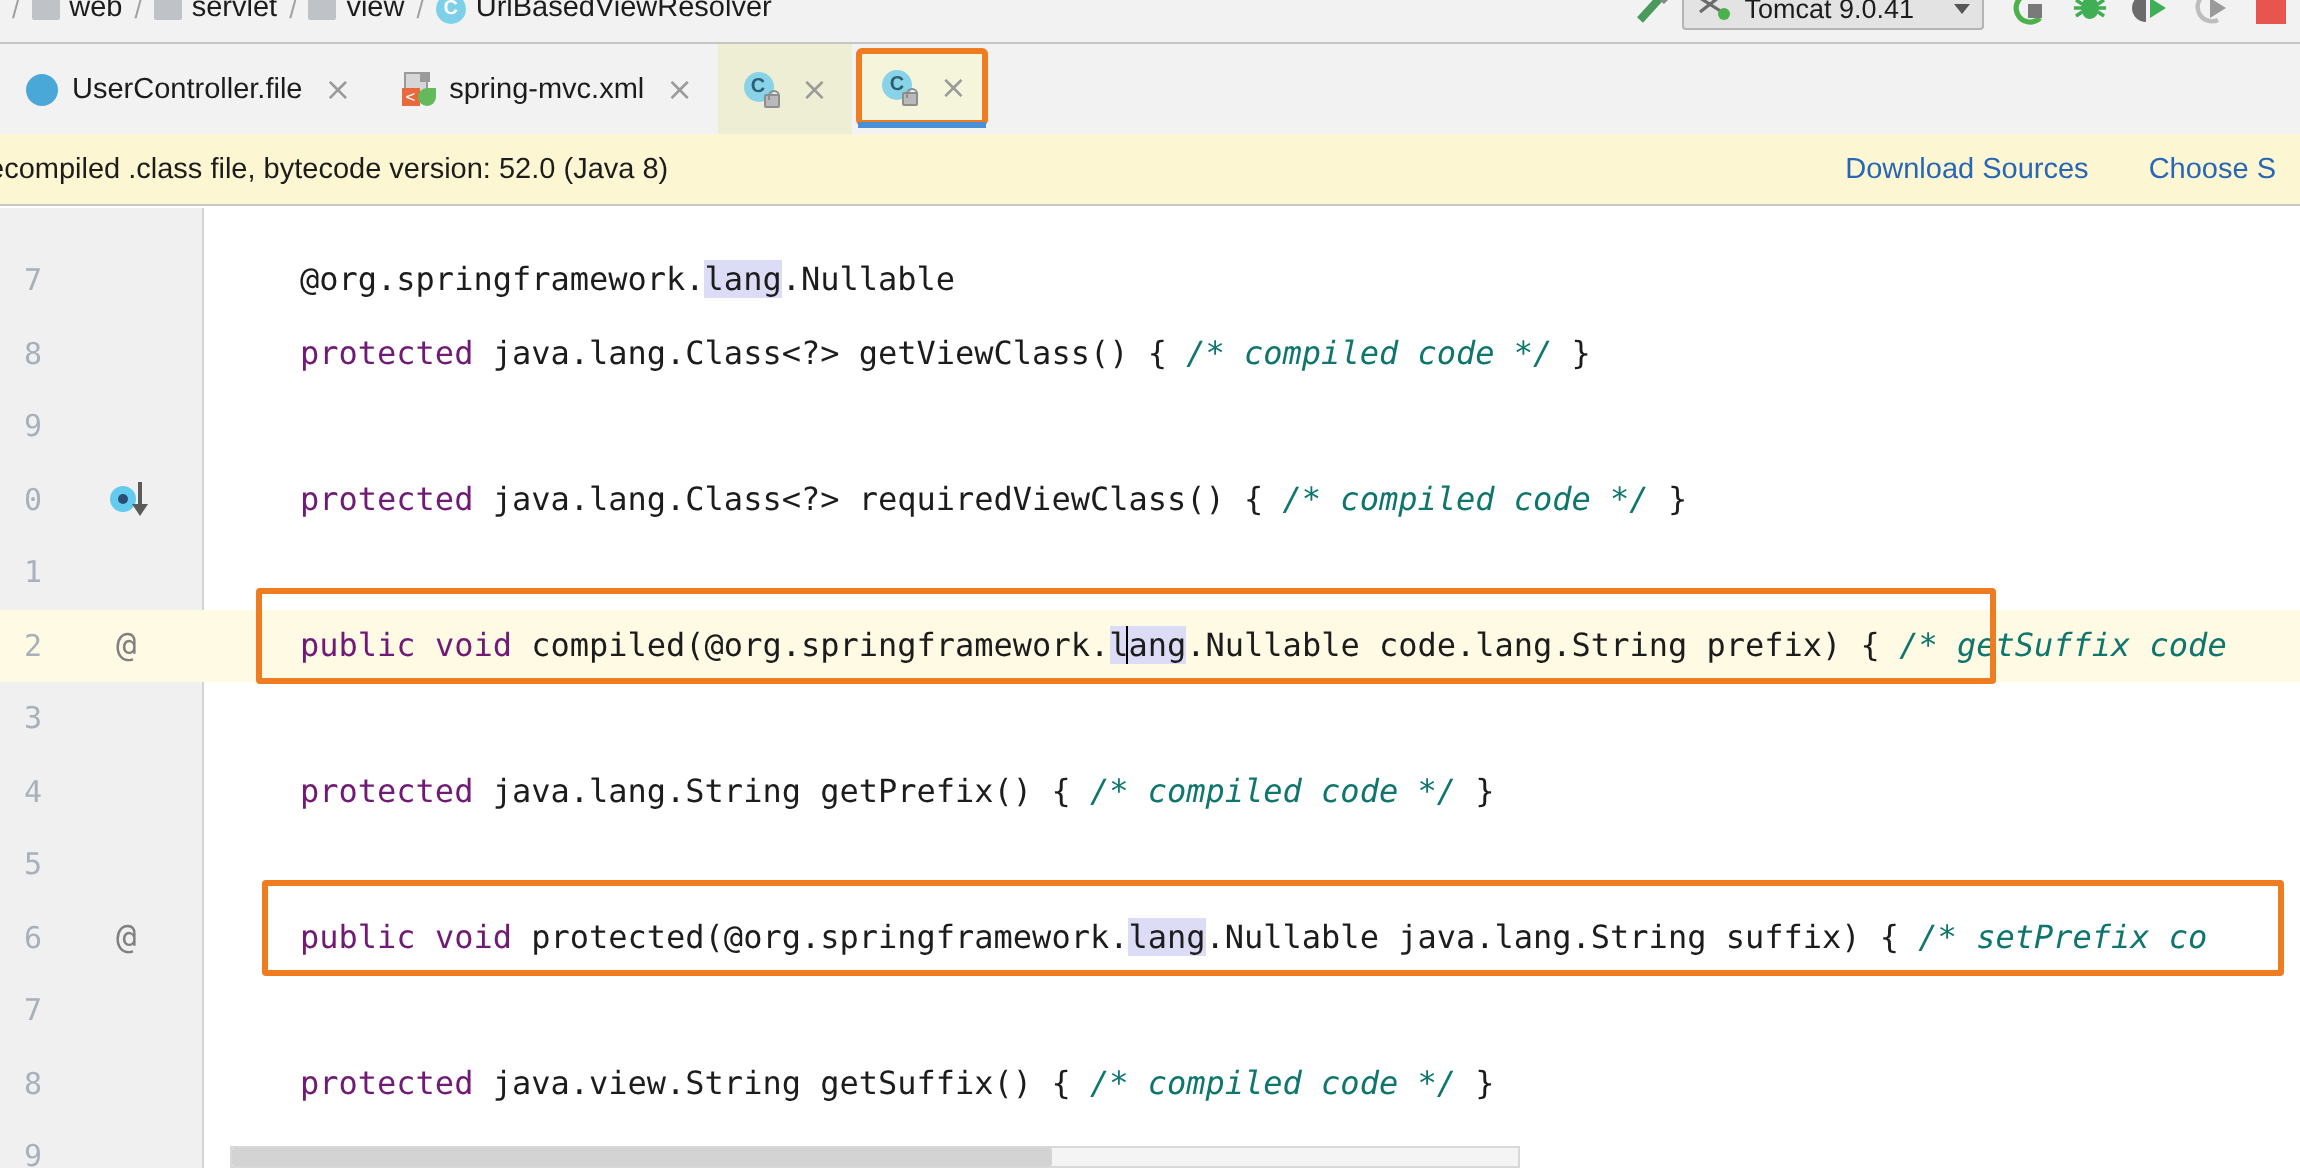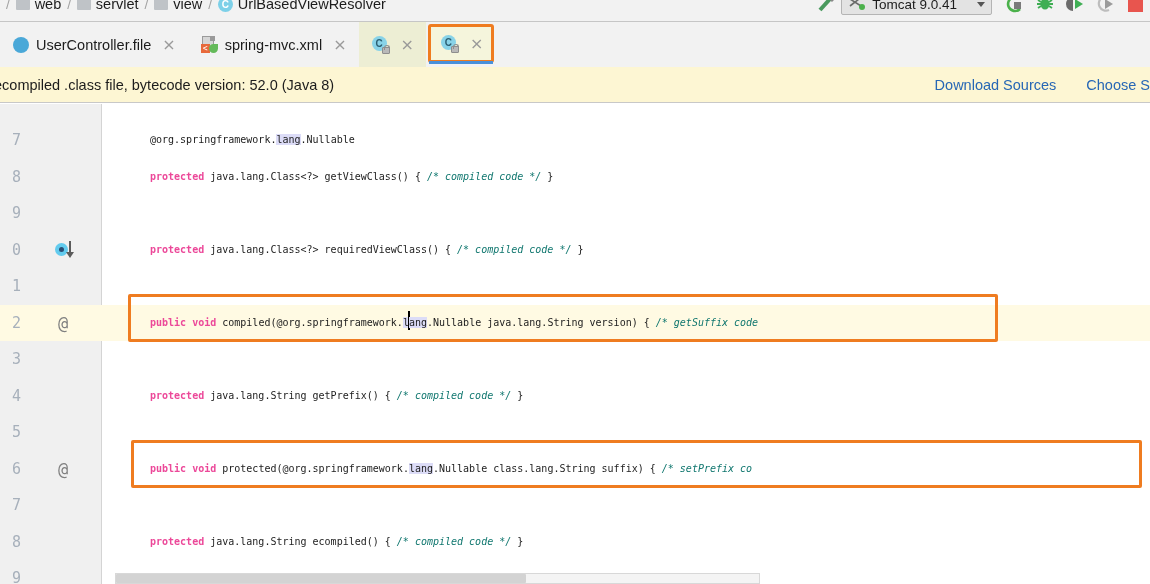--- a/index.html
+++ b/index.html
@@ -224,21 +224,21 @@
     font-size: 14.5px;
     color: #1c1c1c;
     margin-left: -6px;
     white-space: nowrap;
   }
   .banner-links {
     margin-left: auto;
     display: flex;
     align-items: center;
     gap: 30px;
-    padding-right: 0px;
+    padding-right: 12px;
     white-space: nowrap;
   }
   .banner-link {
     font-size: 14.5px;
     color: #2767b5;
     cursor: pointer;
   }
 
   
   .editor {
@@ -284,32 +284,32 @@
     font-family: "DejaVu Sans Mono", monospace;
     font-size: 17px;
     color: #808080;
   }
   .row .code {
     position: absolute;
     left: 150px; top: 0;
     height: 36.5px;
     line-height: 36.5px;
     font-family: "DejaVu Sans Mono", monospace;
-    font-size: 10px;
+    font-size: 16px;
     color: #1c1c1c;
     white-space: pre;
   }
   .caret-line-bg {
     position: absolute;
     left: 0;
     width: 1150px;
     height: 36.5px;
     background: #fffae3;
   }
-  .kw { color: #ec4899; font-weight: bold; }
+  .kw { color: #701a75; font-weight: normal; }
   .cmt { color: #0f766e; font-style: italic; }
   .hl { background: #dcdcf7; }
 
   .box-hl {
     position: absolute;
     border: 3px solid #ef7c20;
     border-radius: 2px;
     pointer-events: none;
   }
   .caret {
@@ -520,46 +520,46 @@
           <div class="code"><span class="kw">protected</span><span> java.lang.Class&lt;?&gt; requiredViewClass() { </span><span class="cmt">/* compiled code */</span><span> }</span></div>
         </div>
         <div class="row" style="top: 164px;">
           <div class="linenum">1</div>
           <div class="code"></div>
         </div>
         <div class="caret-line-bg" style="top: 200.5px;"></div>
         <div class="row" style="top: 200.5px;">
           <div class="linenum">2</div>
           <div class="marker" style="left: 58px;">@</div>
-          <div class="code"><span class="kw">public</span><span> </span><span class="kw">void</span><span> compiled(@org.springframework.</span><span class="hl">l</span><span class="caret"></span><span class="hl">ang</span><span>.Nullable java.lang.String version) { </span><span class="cmt">/* getSuffix code</span></div>
+          <div class="code"><span class="kw">public</span><span> </span><span class="kw">void</span><span> compiled(@org.springframework.</span><span class="hl">l</span><span class="caret"></span><span class="hl">ang</span><span>.Nullable code.lang.String prefix) { </span><span class="cmt">/* getSuffix code</span></div>
         </div>
         <div class="row" style="top: 237px;">
           <div class="linenum">3</div>
           <div class="code"></div>
         </div>
         <div class="row" style="top: 273.5px;">
           <div class="linenum">4</div>
           <div class="code"><span class="kw">protected</span><span> java.lang.String getPrefix() { </span><span class="cmt">/* compiled code */</span><span> }</span></div>
         </div>
         <div class="row" style="top: 310px;">
           <div class="linenum">5</div>
           <div class="code"></div>
         </div>
         <div class="row" style="top: 346.5px;">
           <div class="linenum">6</div>
           <div class="marker" style="left: 58px;">@</div>
-          <div class="code"><span class="kw">public</span><span> </span><span class="kw">void</span><span> protected(@org.springframework.</span><span class="hl">lang</span><span>.Nullable class.lang.String suffix) { </span><span class="cmt">/* setPrefix co</span></div>
+          <div class="code"><span class="kw">public</span><span> </span><span class="kw">void</span><span> protected(@org.springframework.</span><span class="hl">lang</span><span>.Nullable java.lang.String suffix) { </span><span class="cmt">/* setPrefix co</span></div>
         </div>
         <div class="row" style="top: 383px;">
           <div class="linenum">7</div>
           <div class="code"></div>
         </div>
         <div class="row" style="top: 419.5px;">
           <div class="linenum">8</div>
-          <div class="code"><span class="kw">protected</span><span> java.lang.String ecompiled() { </span><span class="cmt">/* compiled code */</span><span> }</span></div>
+          <div class="code"><span class="kw">protected</span><span> java.view.String getSuffix() { </span><span class="cmt">/* compiled code */</span><span> }</span></div>
         </div>
         <div class="row" style="top: 456px;">
           <div class="linenum">9</div>
           <div class="code"></div>
         </div>
       </div>
 
     <div class="box-hl" style="left:128px; top:190px; width:870px; height:48px;"></div>
     <div class="box-hl" style="left:131px; top:336px; width:1011px; height:48px;"></div>
 

